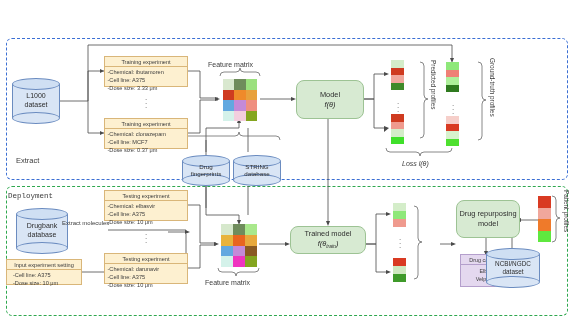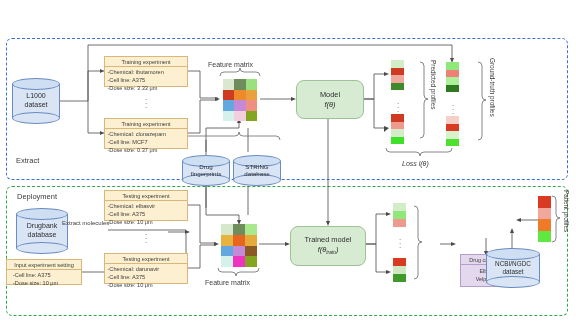--- a/index.html
+++ b/index.html
@@ -67,21 +67,21 @@
   #wires .brace{stroke:#6a6a6a;stroke-width:0.8;}
 </style>
 </head>
 <body>
 
 <div id="stage">
 
   <div class="frame frame-learning"></div>
   <div class="frame frame-deploy"></div>
   <div class="section-label" style="left:16px;top:156px;">Extract</div>
-  <div class="section-label" style="left:17px;top:192px;">Deployment</div>
+  <div class="section-label" style="left:8px;top:192px;font-family:Liberation Mono, monospace;">Deployment</div>
 
   <svg id="wires">
 
     <line x1="60" y1="101" x2="88" y2="101"></line>
     <path d="M88 101 L88 71 L104 71"></path>
     <path d="M88 101 L88 133 L104 133"></path>
     <polygon points="104,71 100,69 100,73" fill="#4a4a4a"></polygon>
     <polygon points="104,133 100,131 100,135" fill="#4a4a4a"></polygon>
 
     <path d="M188 71 L200 71 L200 98 L218 98"></path>
@@ -311,39 +311,45 @@
       <div style="background: rgb(232, 169, 60);"></div>
       <div style="background: rgb(98, 168, 224);"></div>
       <div style="background: rgb(196, 138, 216);"></div>
       <div style="background: rgb(138, 90, 34);"></div>
       <div style="background: rgb(212, 242, 234);"></div>
       <div style="background: rgb(239, 53, 192);"></div>
       <div style="background: rgb(132, 165, 31);"></div>
     </div>
   <div class="lbl" style="left:205px;top:279px;font-size:7px;">Feature matrix</div>
 
-  <div class="proc" style="left:290px;top:226px;width:76px;height:40px;">
+  <div class="proc" style="left:290px;top:226px;width:76px;height:28px;">
     <div>
       <span>Trained model</span><br>
       <span style="font-style:italic;"><span>f(θ</span><sub style="font-size:5px;">train</sub><span>)</span></span>
     </div>
   </div>
 
   <div class="strip" style="left:393px;top:203px;width:13px;height:24px;">
       <div style="background: rgb(212, 237, 201);"></div>
       <div style="background: rgb(143, 232, 122);"></div>
       <div style="background: rgb(239, 154, 142);"></div>
     </div>
   <div class="vdots" style="left:395px;top:236px;width:10px;">.<br>.<br>.</div>
   <div class="strip" style="left:393px;top:258px;width:13px;height:24px;">
       <div style="background: rgb(217, 58, 34);"></div>
       <div style="background: rgb(207, 232, 191);"></div>
       <div style="background: rgb(63, 154, 42);"></div>
     </div>
 
+  <div class="proc" style="left:456px;top:200px;width:64px;height:38px;">
+    <div>
+      <span>Drug repurposing</span><br>
+      <span>model</span>
+    </div>
+  </div>
 
   <div class="strip" style="left:538px;top:196px;width:13px;height:46px;">
       <div style="background: rgb(217, 58, 34);"></div>
       <div style="background: rgb(240, 167, 156);"></div>
       <div style="background: rgb(239, 122, 42);"></div>
       <div style="background: rgb(95, 232, 63);"></div>
     </div>
   <div class="lbl-vert" style="left:570px;top:190px;">Patient profiles</div>
 
   <div class="cand" style="left:460px;top:254px;width:58px;height:33px;">

